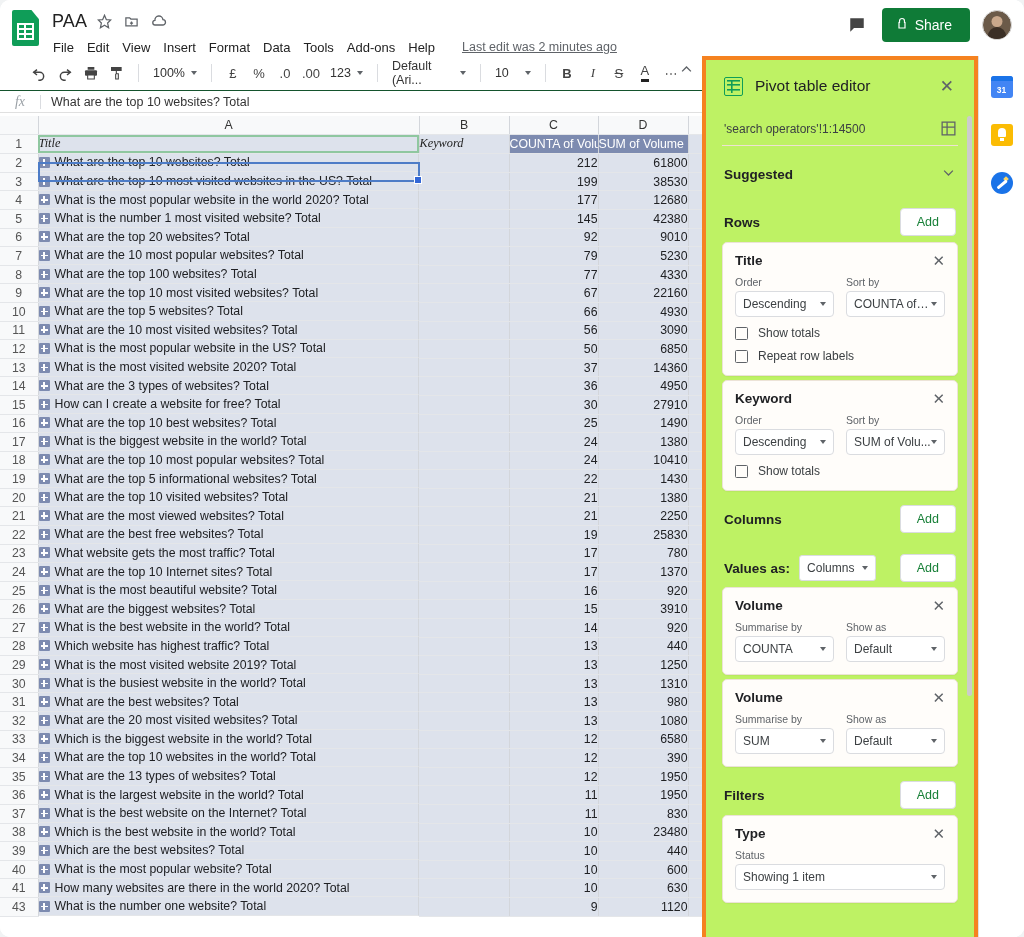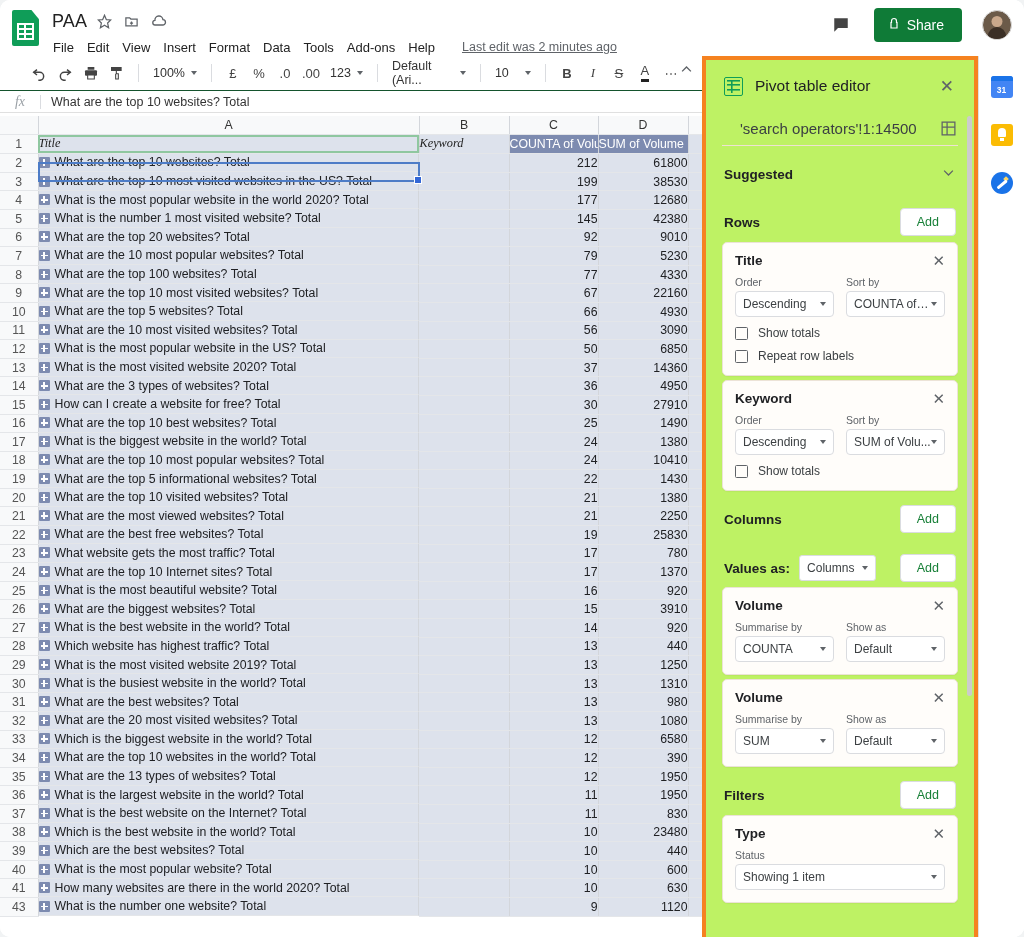--- a/index.html
+++ b/index.html
@@ -33,21 +33,21 @@
        linear-gradient(#fff,#fff) 15px 0/2px 100% no-repeat;
   }
   .title-block { flex: 0 0 auto; padding-top: 2px; }
   .title-row { display:flex; align-items:center; gap: 9px; height: 26px; }
   .doc-title { font-size: 18px; color:#222; letter-spacing:.1px; }
   .t-icon { width:18px; height:18px; display:inline-flex; align-items:center; justify-content:center; color:#5f6368; cursor:pointer; }
   .t-icon svg { display:block; }
   .menu-row { display:flex; align-items:center; gap: 13px; height: 24px; margin-top: 1px; padding-left: 1px; }
   .menu-item { font-size: 13px; color: #222; cursor:pointer; white-space:nowrap; }
   .last-edit { font-size: 12.5px; color:#5f6368; text-decoration: underline; margin-left: 14px; white-space:nowrap; }
-  .topbar-right { position:absolute; right: 12px; top: 8px; display:flex; align-items:center; gap: 20px; }
+  .topbar-right { position:absolute; right: 12px; top: 8px; display:flex; align-items:center; gap: 12px; }
   .comment-btn { width: 26px; height:26px; display:flex; align-items:center; justify-content:center; color:#444; cursor:pointer; }
   .share-btn { background:#0f7b37; color:#fff; height:34px; border-radius:4px; display:flex; align-items:center;
       gap:7px; padding: 0 18px 0 14px; font-size:14px; cursor:pointer; }
   .avatar { width: 30px; height:30px; border-radius:50%; overflow:hidden; background:#6b5a49; cursor:pointer;
       border: 1px solid #ddd; position:relative; }
   .avatar::after{ content:""; position:absolute; left:50%; top:56%; transform:translateX(-50%);
       width:18px; height:14px; border-radius:9px 9px 0 0; background:#3b2f26; }
   .avatar::before{ content:""; position:absolute; left:50%; top:18%; transform:translateX(-50%);
       width:11px; height:11px; border-radius:50%; background:#c9a88c; z-index:1; }
 
@@ -120,21 +120,21 @@
   .panel-head { display:flex; align-items:center; gap: 12px; height: 52px; padding-left: 2px; }
   .pv-logo { width:19px; height:19px; border:1.8px solid #0f9d58; border-radius:2px; position:relative; }
   .pv-logo::after { content:""; position:absolute; inset:2px; background:
       linear-gradient(#0f9d58,#0f9d58) 0 0/100% 1.6px no-repeat,
       linear-gradient(#0f9d58,#0f9d58) 0 4.6px/100% 1.6px no-repeat,
       linear-gradient(#0f9d58,#0f9d58) 0 9.2px/100% 1.6px no-repeat,
       linear-gradient(#0f9d58,#0f9d58) 4px 0/1.6px 100% no-repeat; }
   .panel-title { font-size: 15.5px; color:#202124; flex:1; }
   .panel-x { color:#5f6368; cursor:pointer; font-size: 17px; line-height:1; padding: 4px; }
   .src-row { display:flex; align-items:center; height: 34px; border-bottom:1px solid #eee2d3; padding-left:2px; }
-  .src-text { flex:1; font-size: 15px; color:#3c4043;margin-left:16px; }
+  .src-text { flex:1; font-size: 12px; color:#3c4043; }
   .src-btn { width:18px;height:18px; cursor:pointer; }
   .sec-row { display:flex; align-items:center; justify-content:space-between; padding: 0 2px;
      height: 40px; margin-top: 8px; }
   .sec-label { font-size: 13.5px; font-weight: bold; color:#202124; }
   .chev { color:#5f6368; cursor:pointer; }
   .add-btn { border:1px solid #dadce0; background:#fff; color:#188038; font-size:12.5px; border-radius:4px;
      padding: 6px 16px; cursor:pointer; font-weight:500; }
   .card { background:#fffdfa; border:1px solid #ece3d7; border-radius:5px; padding: 10px 12px 12px;
      margin-bottom: 4px; box-shadow: 0 1px 1px rgba(0,0,0,.04); }
   .card-head { display:flex; align-items:center; justify-content:space-between; margin-bottom: 8px; }

